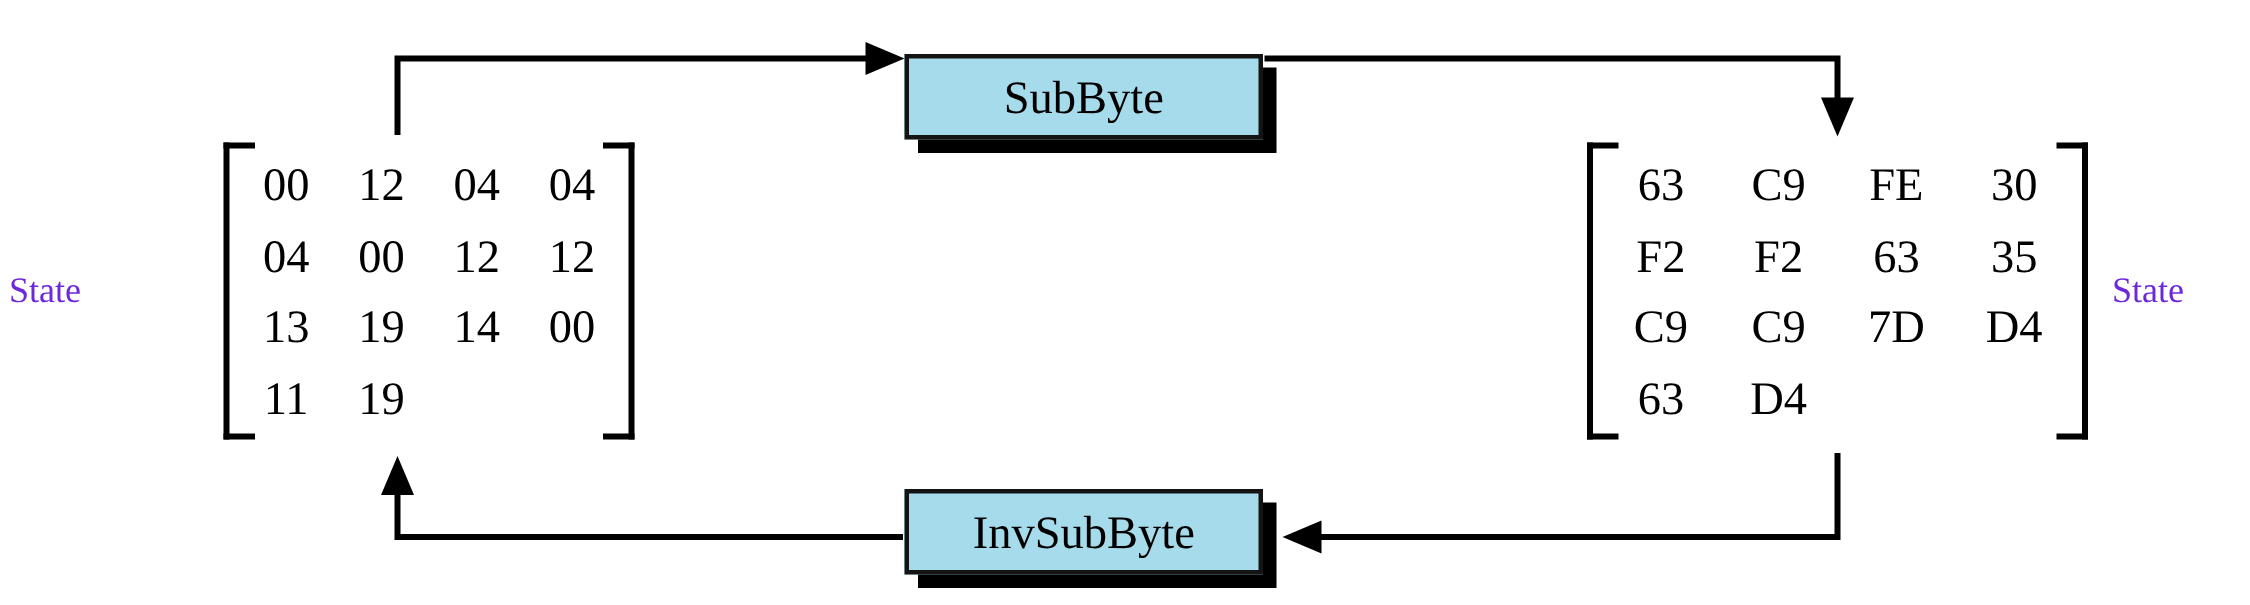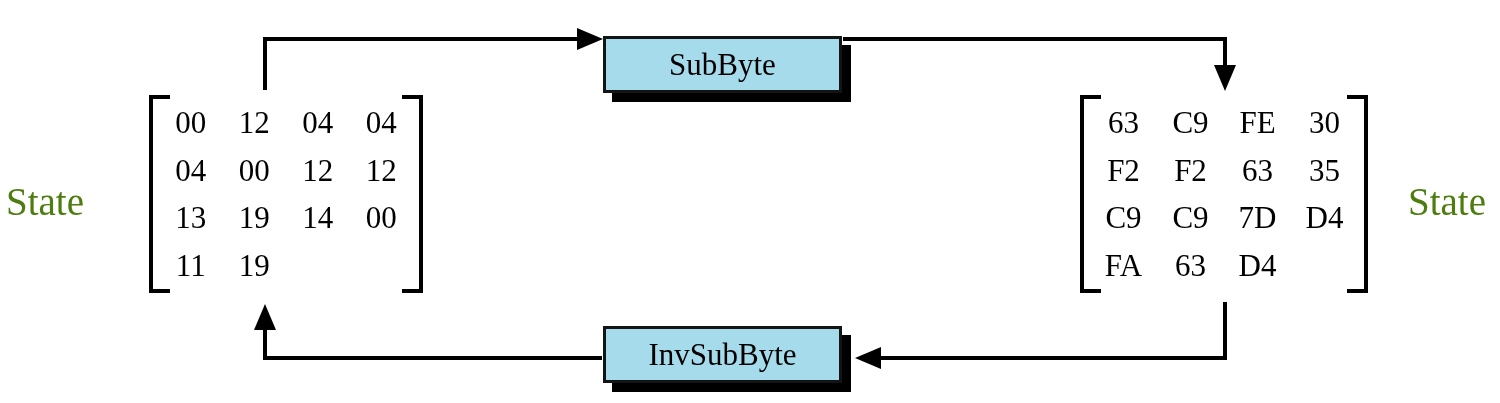--- a/index.html
+++ b/index.html
@@ -7,30 +7,30 @@
     position:relative;
     width:1500px;height:403px;
     background:#ffffff;
     font-family:"Liberation Serif","DejaVu Serif",serif;
     overflow:hidden;
   }
   .arrows{position:absolute;left:0;top:0;width:1500px;height:403px;}
 
   .state-label{
     position:absolute;
-    font-size:39px;
-    color:#4d7c0f;
+    font-size:24px;
+    color:#6d28d9;
     line-height:1;
   }
   .state-label.left{left:6px;top:182px;}
   .state-label.right{left:1408px;top:182px;}
 
   .matrix{position:absolute;top:95px;height:198px;}
   .matrix.left{left:105px;width:274px;margin-left:44px;}
-  .matrix.right{left:1080px;width:288px;}
+  .matrix.right{left:1058px;width:334px;}
 
   .bracket{position:absolute;top:0;bottom:0;width:17px;}
   .bracket.bl{left:0;border-left:4px solid #000;border-top:4px solid #000;border-bottom:4px solid #000;}
   .bracket.br{right:0;border-right:4px solid #000;border-top:4px solid #000;border-bottom:4px solid #000;}
 
   .grid{
     position:absolute;left:10px;right:10px;top:4px;bottom:4px;
     display:grid;
     grid-template-columns:repeat(4,1fr);
     grid-template-rows:repeat(4,1fr);
@@ -104,21 +104,20 @@
       <div class="cell">FE</div>
       <div class="cell">30</div>
       <div class="cell">F2</div>
       <div class="cell">F2</div>
       <div class="cell">63</div>
       <div class="cell">35</div>
       <div class="cell">C9</div>
       <div class="cell">C9</div>
       <div class="cell">7D</div>
       <div class="cell">D4</div>
-      <div class="cell">FA</div>
       <div class="cell">63</div>
       <div class="cell">D4</div>
     </div>
   </div>
 
   <span class="state-label right">State</span>
 
   <div class="proc-box top">
     <span>SubByte</span>
   </div>

